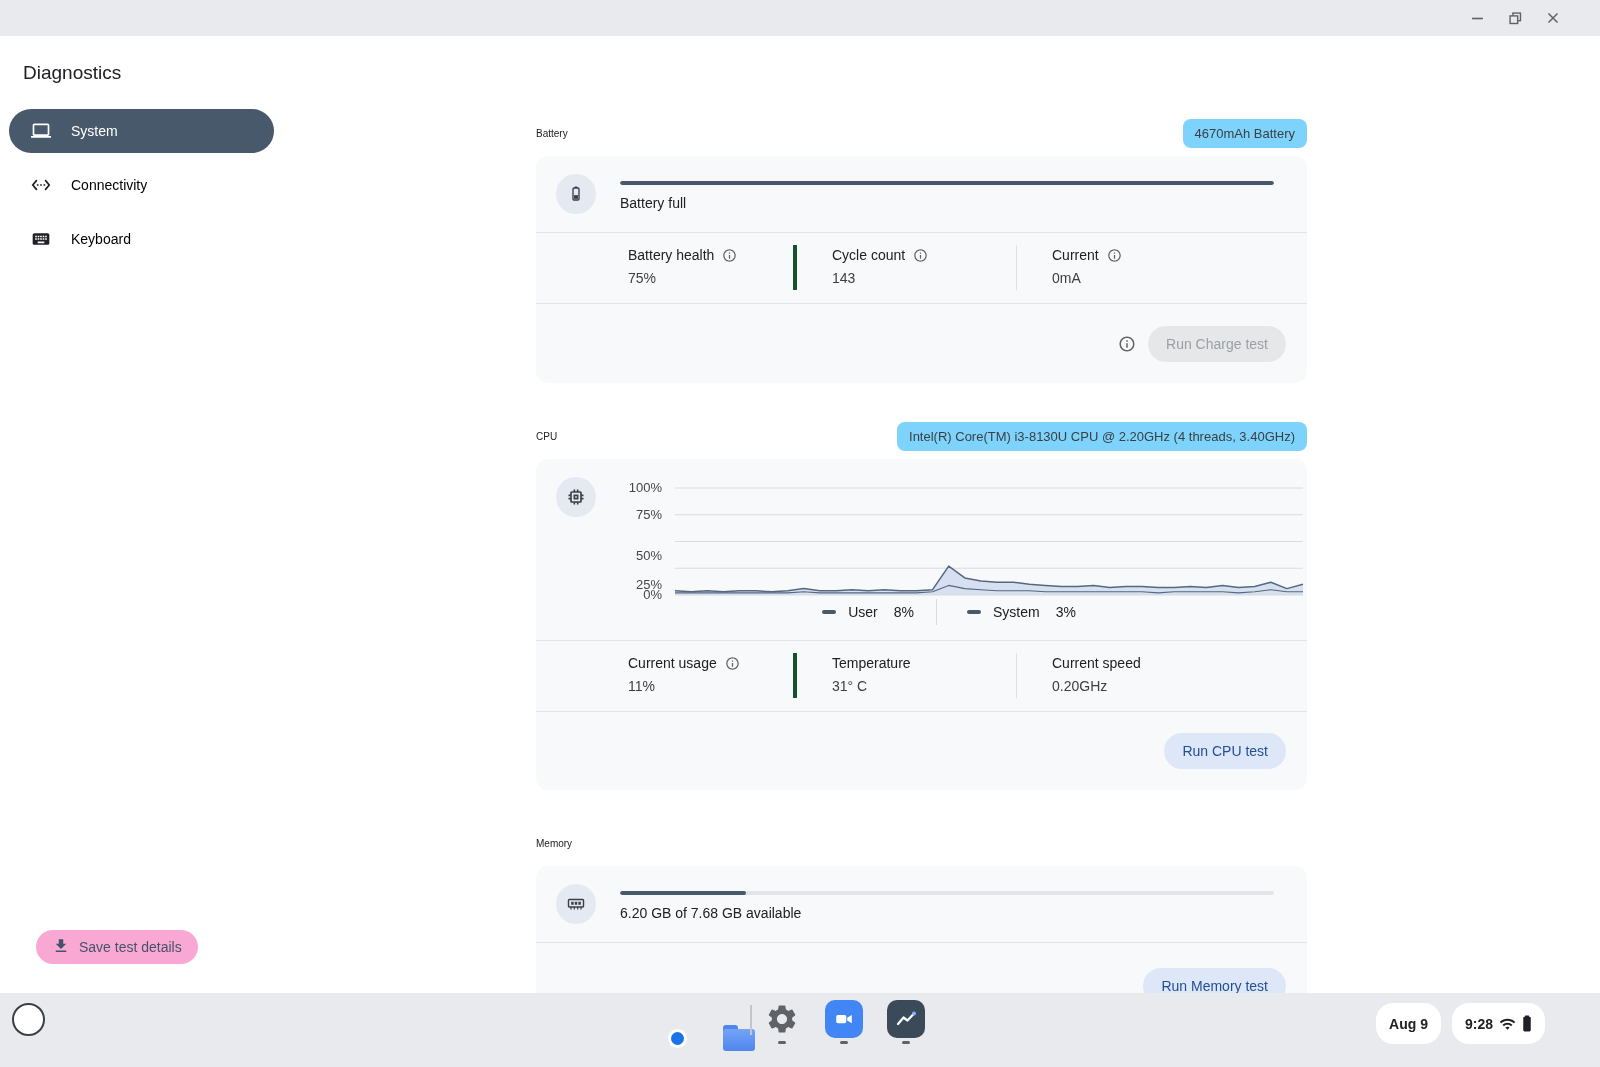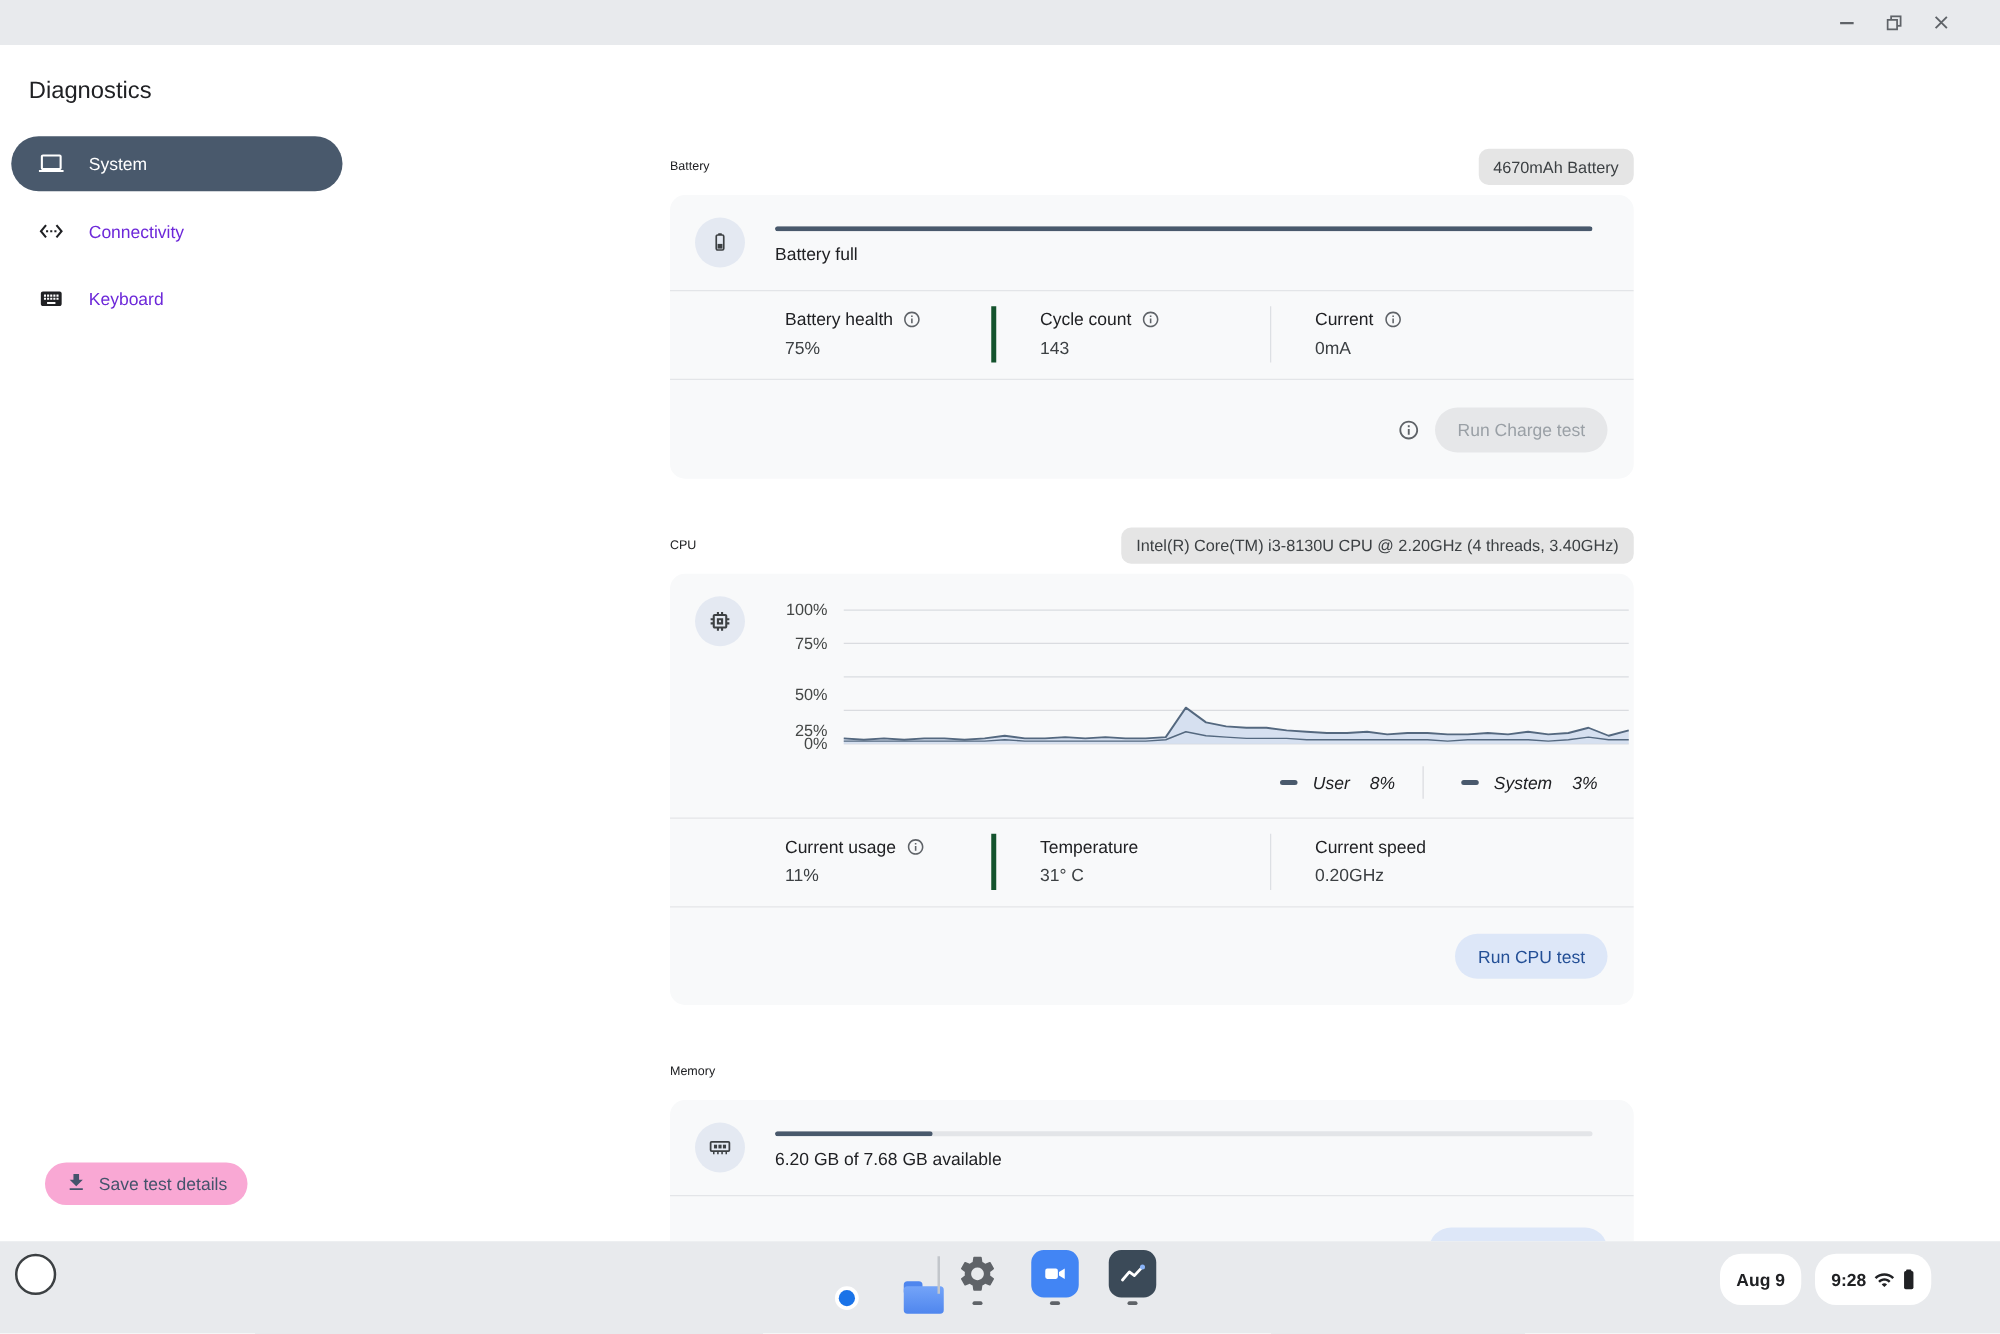--- a/index.html
+++ b/index.html
@@ -10,32 +10,32 @@
   .titlebar{position:absolute;top:0;left:0;right:0;height:36px;background:#e8eaed;}
   .win-controls{position:absolute;right:40px;top:0;height:36px;display:flex;align-items:center;gap:24px;}
   .winbtn{background:none;border:none;padding:0;width:14px;height:14px;display:flex;align-items:center;justify-content:center;cursor:pointer;}
 
   
   .content{position:absolute;top:36px;left:0;right:0;height:957px;background:#fff;display:flex;overflow:hidden;}
   .leftcol{width:536px;flex:none;box-sizing:border-box;padding:26px 0 0 23px;position:relative;}
   .page-title{font-size:19px;font-weight:500;margin:0;color:#202124;}
   .nav{margin:25px 0 0 -14px;width:265px;}
   .nav-item{display:flex;align-items:center;height:44px;border-radius:24px;padding-left:22px;box-sizing:border-box;
-            gap:20px;font-size:14px;font-weight:500;color:#6d28d9;margin-bottom:10px;cursor:pointer;}
+            gap:20px;font-size:14px;font-weight:500;color:#000000;margin-bottom:10px;cursor:pointer;}
   .nav-item.selected{background:#49596c;color:#fff;}
   .nav-icon{width:20px;height:20px;display:flex;align-items:center;justify-content:center;}
   .save-btn{position:absolute;left:36px;bottom:29px;height:34px;border:none;border-radius:17px;background:#f9a8d4;
             color:#44536b;font-size:14px;font-weight:500;display:flex;align-items:center;gap:9px;padding:0 16px;cursor:pointer;
             font-family:inherit;}
 
   .maincol{width:771px;flex:none;box-sizing:border-box;padding-top:82px;}
   .sec{margin-bottom:38px;}
   .sec-head{display:flex;align-items:center;justify-content:space-between;height:30px;margin-bottom:8px;}
   .sec-title{font-size:10px;font-weight:500;margin:0;color:#202124;}
-  .chip{display:inline-flex;align-items:center;height:29px;padding:0 12px;background:#e5e5e5;border-radius:8px;
+  .chip{display:inline-flex;align-items:center;height:29px;padding:0 12px;background:#7dd3fc;border-radius:8px;
         font-size:13px;color:#3c4043;}
 
   .card{background:#f8f9fa;border-radius:12px;overflow:hidden;}
   .divider{height:1px;background:#e3e5e8;}
   .row1{display:flex;padding:18px 0 18px 20px;}
   .circle-icon{width:40px;height:40px;border-radius:50%;background:#e4e9f2;flex:none;display:flex;align-items:center;justify-content:center;margin-right:24px;}
   .row1col{flex:1;margin-top:7px;padding-right:33px;}
   .bar{height:4px;border-radius:2px;background:#e3e5e8;overflow:hidden;}
   .bar-fill{height:100%;background:#49596c;border-radius:2px;width:0;}
   .bar-label{font-size:14px;color:#202124;margin-top:10px;}
@@ -54,21 +54,21 @@
   .btn{height:36px;border:none;border-radius:18px;padding:0 18px;font-size:14px;font-weight:500;cursor:pointer;font-family:inherit;}
   .btn.primary{background:#dde7f8;color:#234f96;}
   .btn.disabled{background:#e6e7e9;color:#9aa0a6;cursor:default;}
 
   
   .chartcol{flex:1;padding-right:4px;}
   .chart-area{display:flex;align-items:flex-start;margin-top:11px;}
   .ylabels{width:42px;height:107px;position:relative;margin-right:13px;flex:none;}
   .ytick{position:absolute;right:0;font-size:13px;color:#444746;line-height:18px;}
   .plot{flex:1;height:107px;position:relative;}
-  .legend{display:flex;align-items:center;justify-content:flex-end;margin-top:21px;height:20px;padding-right:25px;font-size:14px;font-style:italic;}
+  .legend{display:flex;align-items:center;justify-content:center;margin-top:7px;height:20px;padding-right:25px;font-size:14px;}
   .dash{width:14px;height:4px;border-radius:2px;background:#49596c;flex:none;}
   .lg-name{margin-left:12px;color:#202124;}
   .lg-val{margin-left:16px;color:#202124;}
   .vdiv{width:1px;height:26px;background:#dadce0;margin:0 30px 0 22px;}
 
   
   .shelf{position:absolute;left:0;right:0;top:993px;height:74px;background:#e8eaed;}
   .launcher{position:absolute;left:12px;top:10px;width:33px;height:33px;border-radius:50%;background:#fff;border:2px solid #3c4043;box-sizing:border-box;cursor:pointer;padding:0;}
   .shelf-apps{position:absolute;left:632px;top:3px;width:300px;height:48px;}
   .app-ic{position:absolute;top:4px;width:38px;height:38px;border:none;background:none;padding:0;cursor:pointer;}

